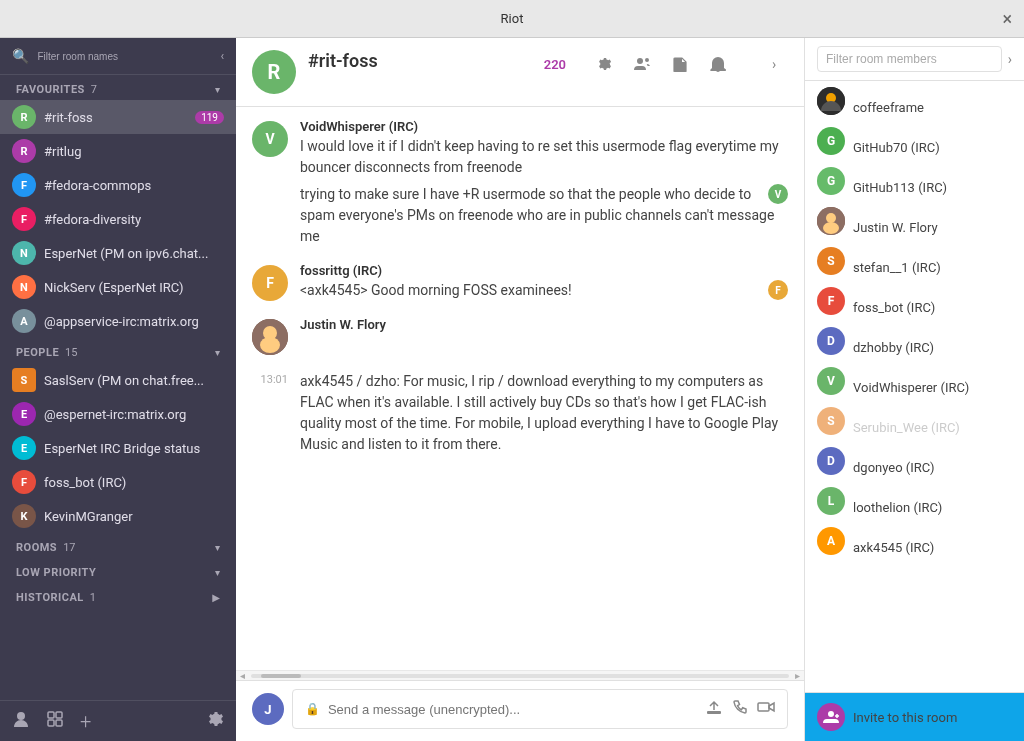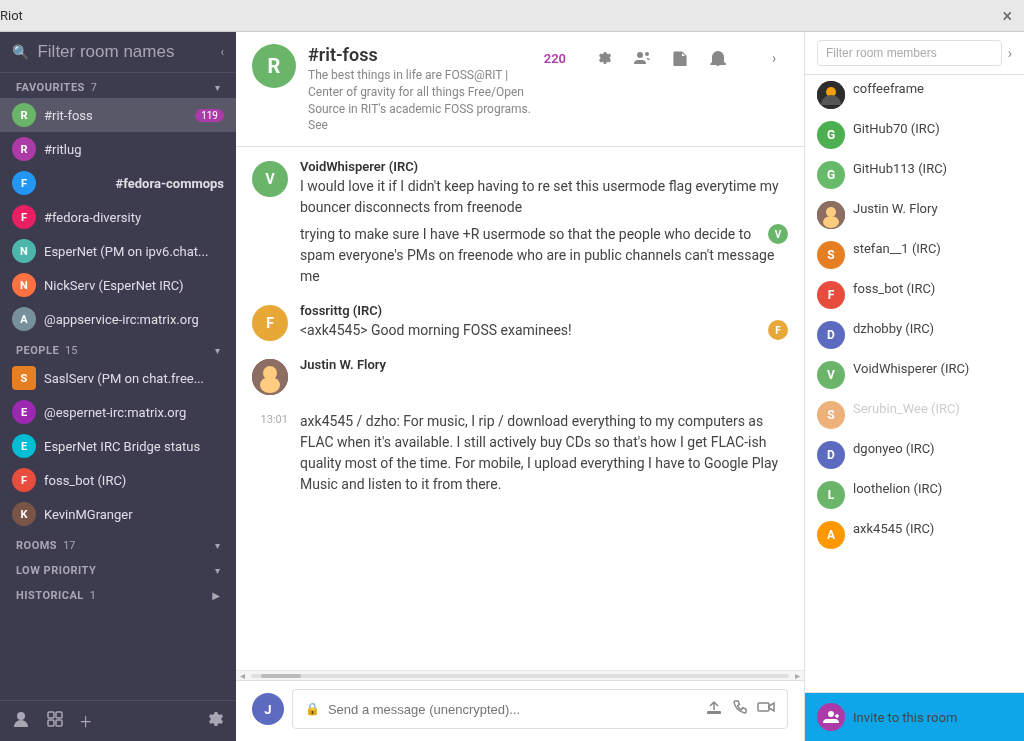--- a/index.html
+++ b/index.html
@@ -9,23 +9,24 @@
       width: 1024px;
       height: 741px;
       overflow: hidden;
       display: flex;
       flex-direction: column;
     }
 
     
     #titlebar {
       background: #e8e8e8;
-      height: 32px;
-      display: flex;
-      align-items: center;
+      height: 38px;
+      display: flex;
+      align-items: center;
+      justify-content: center;
       position: relative;
       border-bottom: 1px solid #ccc;
       flex-shrink: 0;
     }
     #titlebar-title {
       font-size: 13px;
       color: #333;
     }
     #titlebar-close {
       position: absolute;
@@ -60,21 +61,21 @@
       display: flex;
       align-items: center;
       gap: 8px;
       border-bottom: 1px solid rgba(255,255,255,0.1);
     }
     #sidebar-search input {
       background: transparent;
       border: none;
       outline: none;
       color: #a9a6b4;
-      font-size: 17px;
+      font-size: 10px;
       width: 100%;
     }
     #sidebar-search input::placeholder { color: #a9a6b4; }
     .search-icon-sidebar { color: #a9a6b4; font-size: 14px; }
 
     .sidebar-section {
       padding: 0;
     }
     .sidebar-section-header {
       display: flex;
@@ -369,21 +370,21 @@
     #members-filter::placeholder { color: #aaa; }
     #panel-collapse { color: #888; font-size: 14px; cursor: pointer; margin-left: 6px; }
 
     #members-list {
       flex: 1;
       overflow-y: auto;
     }
 
     .member-item {
       display: flex;
-      align-items: flex-start;
+      align-items: flex-end;
       padding: 6px 12px;
       gap: 8px;
       cursor: pointer;
     }
 
     .member-avatar {
       width: 28px;
       height: 28px;
       border-radius: 50%;
       display: flex;
@@ -499,21 +500,21 @@
         <div class="sidebar-avatar" style="background:#6ab56a;">R</div>
         <span class="sidebar-item-label">#rit-foss</span>
         <span class="sidebar-item-badge purple">119</span>
       </div>
       <div class="sidebar-item">
         <div class="sidebar-avatar" style="background:#ac3ba8;">R</div>
         <span class="sidebar-item-label">#ritlug</span>
       </div>
       <div class="sidebar-item">
         <div class="sidebar-avatar" style="background:#2196f3;">F</div>
-        <span class="sidebar-item-label" style="font-weight:700;text-align:right;">#fedora-commops</span>
+        <span class="sidebar-item-label" style="font-weight:400;">#fedora-commops</span>
       </div>
       <div class="sidebar-item">
         <div class="sidebar-avatar" style="background:#e91e63;">F</div>
         <span class="sidebar-item-label">#fedora-diversity</span>
       </div>
       <div class="sidebar-item">
         <div class="sidebar-avatar" style="background:#4db6ac;">N</div>
         <span class="sidebar-item-label">EsperNet (PM on ipv6.chat...</span>
       </div>
       <div class="sidebar-item">
@@ -613,21 +614,20 @@
     </div>
 
   </div>
 
   <div id="main">
 
     <div id="room-header">
       <div id="room-avatar">R</div>
       <div id="room-info">
         <div id="room-name">#rit-foss</div>
-        <div id="room-topic">The best things in life are FOSS@RIT | Center of gravity for all things Free/Open Source in RIT's academic FOSS programs. See</div>
       </div>
       <div id="room-header-right">
         <div id="member-count">220</div>
         <div class="header-icon-bar">
           <div class="header-icon-btn">
             <svg width="16" height="16" viewBox="0 0 16 16" fill="#888">
                 <path d="M8 10.5a2.5 2.5 0 1 0 0-5 2.5 2.5 0 0 0 0 5z"></path>
                 <path d="M13.8 8c0-.3 0-.6-.1-1l1.4-1.1-1.3-2.3-1.7.7c-.5-.4-1-.7-1.6-.9L10.1 2H7.9l-.3 1.4c-.6.2-1.1.5-1.6.9l-1.7-.7L3 5.9 4.3 7A5.5 5.5 0 0 0 4.2 8c0 .3 0 .7.1 1L3 10.1l1.3 2.3 1.7-.7c.5.4 1 .7 1.6.9l.3 1.4h2.2l.3-1.4c.6-.2 1.1-.5 1.6-.9l1.7.7 1.3-2.3L13.9 9c.1-.3.1-.6.1-1h-.2z" fill-rule="evenodd"></path>
               </svg>
           </div>

